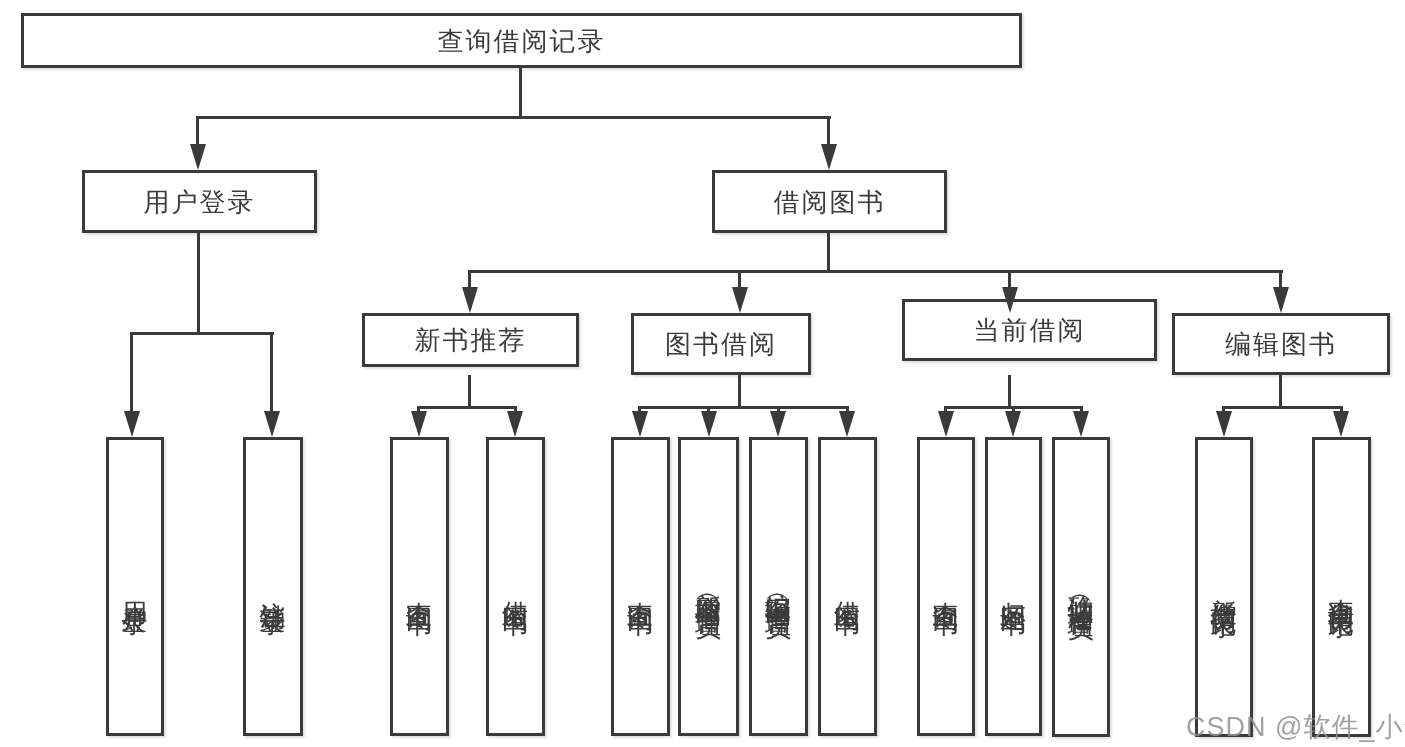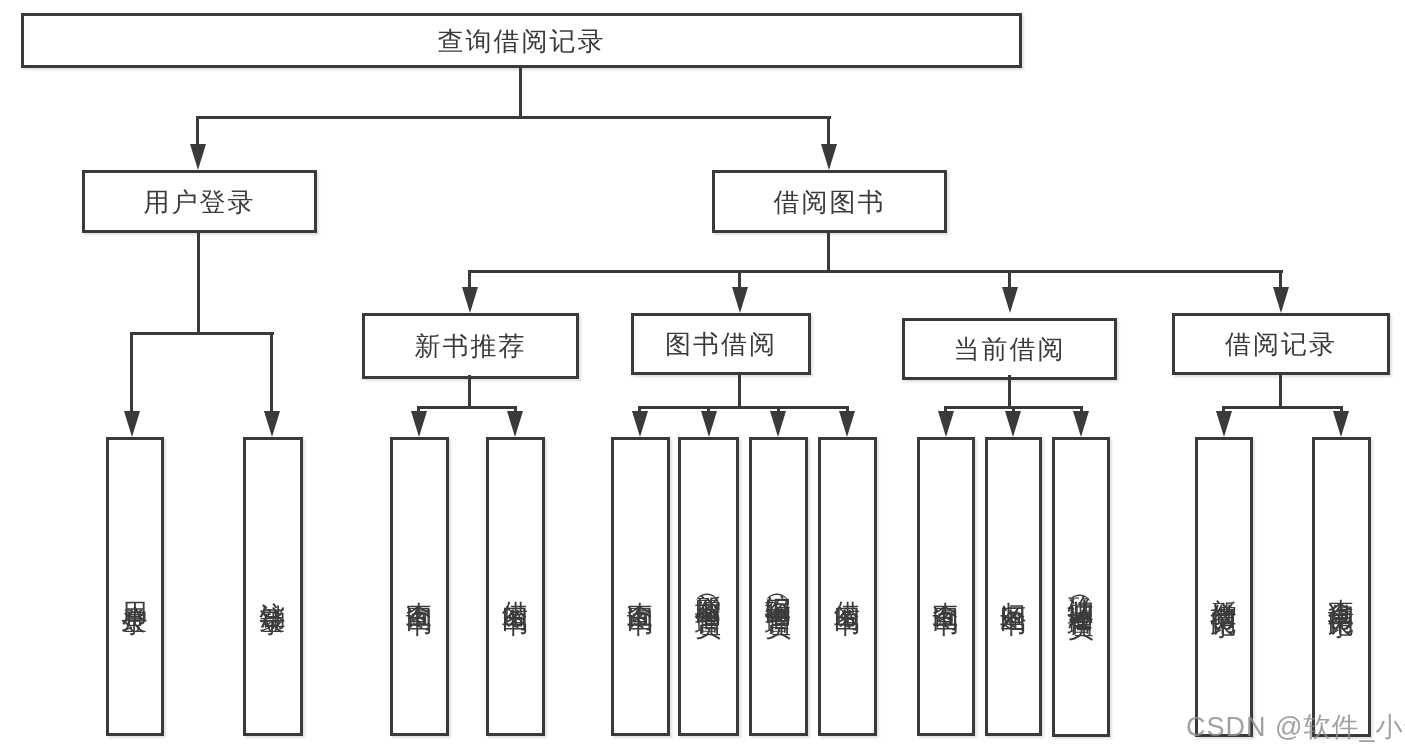--- a/index.html
+++ b/index.html
@@ -53,31 +53,31 @@
     <span>查询借阅记录</span>
   </div>
 
   <div class="node h" style="left:82px;top:170px;width:235px;height:63px">
     <span>用户登录</span>
   </div>
   <div class="node h" style="left:712px;top:170px;width:235px;height:63px">
     <span>借阅图书</span>
   </div>
 
-  <div class="node h" style="left:362px;top:313px;width:217px;height:66px">
+  <div class="node h" style="left:362px;top:313px;width:217px;height:54px">
     <span>新书推荐</span>
   </div>
   <div class="node h" style="left:631px;top:313px;width:180px;height:62px">
     <span>图书借阅</span>
   </div>
-  <div class="node h" style="left:902px;top:318px;width:215px;height:62px">
+  <div class="node h" style="left:902px;top:299px;width:255px;height:62px">
     <span>当前借阅</span>
   </div>
   <div class="node h" style="left:1172px;top:313px;width:218px;height:62px">
-    <span>借阅记录</span>
+    <span>编辑图书</span>
   </div>
 
   <div class="node v" style="left:106px;top:437px;width:58px;height:299px">
     <span>用户登录</span>
   </div>
   <div class="node v" style="left:243px;top:437px;width:60px;height:299px">
     <span>注销登录</span>
   </div>
   <div class="node v" style="left:390px;top:437px;width:59px;height:299px">
     <span>查询图书</span>

